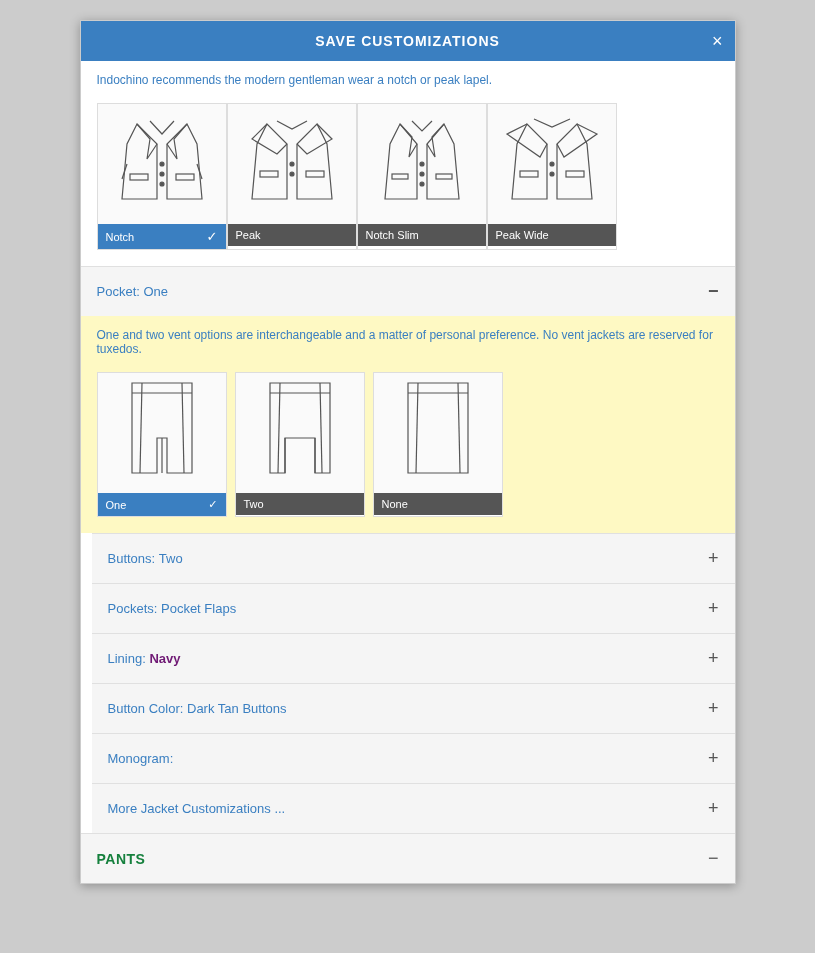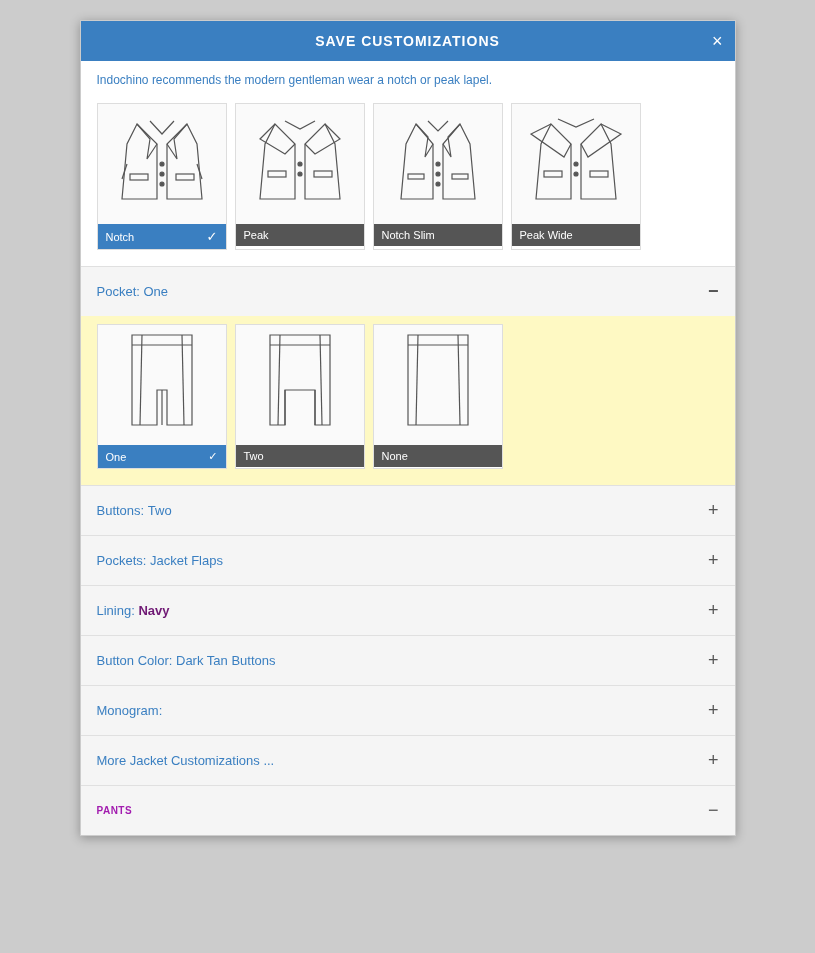--- a/index.html
+++ b/index.html
@@ -44,21 +44,20 @@
       font-size: 12px;
       color: #888;
       padding: 12px 16px 8px 16px;
       background: #fff;
     }
     .info-text span {
       color: #3a7fc1;
     }
     .cards-row {
       display: flex;
-      gap: 8px;
       padding: 8px 16px 16px 16px;
       background: #fff;
     }
     .card {
       width: 130px;
       border: 1px solid #ddd;
       cursor: pointer;
       overflow: hidden;
       background: #fff;
     }
@@ -152,20 +151,21 @@
       background: #3a7fc1;
     }
     .collapsed-section {
       display: flex;
       align-items: center;
       justify-content: space-between;
       padding: 14px 16px;
       cursor: pointer;
       background: #f5f5f5;
       border-top: 1px solid #e0e0e0;
+      margin-left: 11px;
     }
     .collapsed-section .label {
       font-size: 13px;
       font-weight: bold;
       color: #333;
     }
     .collapsed-section .label span {
       font-weight: normal;
       color: #3a7fc1;
     }
@@ -176,23 +176,23 @@
     .pants-section {
       display: flex;
       align-items: center;
       justify-content: space-between;
       padding: 14px 16px;
       cursor: pointer;
       background: #f5f5f5;
       border-top: 1px solid #e0e0e0;
     }
     .pants-section .label {
-      font-size: 10px;
+      font-size: 14px;
       font-weight: bold;
-      color: #a21caf;
+      color: #15803d;
       letter-spacing: 0.5px;
     }
     .pants-section .minus-icon {
       font-size: 18px;
       color: #555;
     }
 
     
     svg.jacket { width: 100px; height: 110px; }
     svg.vent { width: 100px; height: 110px; }
@@ -316,20 +316,23 @@
 
   <div>
     <div class="section-header">
       <span class="label">
         <span>Pocket:</span>
         <span>One</span>
       </span>
       <span class="toggle-icon">−</span>
     </div>
     <div class="section-body">
+      <div class="vents-info">
+        <span>One and two vent options are interchangeable and a matter of personal preference. </span><span style="color:#3a7fc1;">No vent jackets are reserved for tuxedos</span><span>.</span>
+      </div>
       <div class="vent-cards">
 
         <div class="vent-card selected">
           <div class="vent-card-image">
             <svg class="vent" viewBox="0 0 100 110">
               <g fill="none" stroke="#555" stroke-width="1.2">
 
                 <path d="M20,5 L20,95 L45,95 L45,60 L50,60 L55,60 L55,95 L80,95 L80,5 Z"></path>
                 <line x1="50" y1="60" x2="50" y2="95"></line>
                 <line x1="20" y1="15" x2="80" y2="15"></line>
@@ -386,21 +389,21 @@
     <span class="label">
       <span>Buttons:</span>
       <span style="color:#3a7fc1; font-weight:normal;">Two</span>
     </span>
     <span class="plus-icon">+</span>
   </div>
 
   <div class="collapsed-section">
     <span class="label">
       <span>Pockets:</span>
-      <span style="color:#3a7fc1; font-weight:normal;">Jacket Flaps</span>
+      <span style="color:#3a7fc1; font-weight:normal;">Pocket Flaps</span>
     </span>
     <span class="plus-icon">+</span>
   </div>
 
   <div class="collapsed-section">
     <span class="label">
       <span>Lining:</span>
       <span style="color:#701a75; font-weight:bold;">Navy</span>
     </span>
     <span class="plus-icon">+</span>

